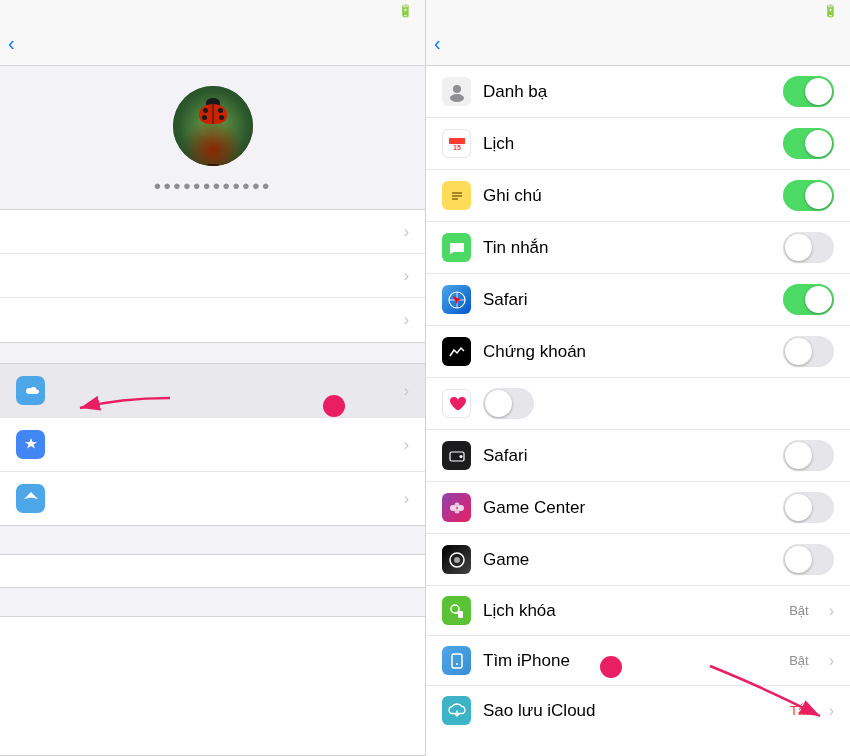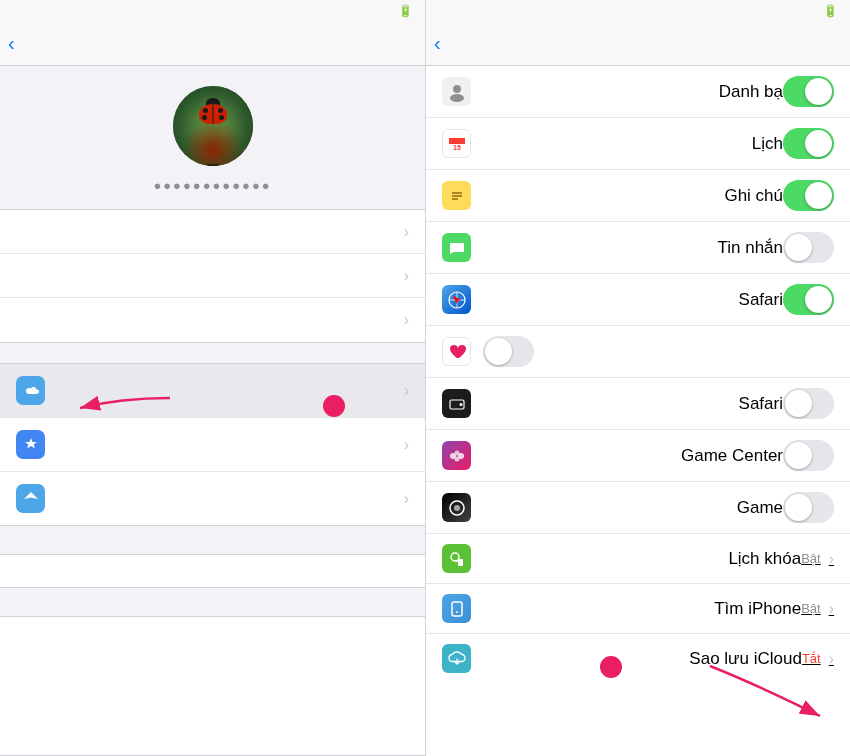--- a/index.html
+++ b/index.html
@@ -230,21 +230,20 @@
     }
     .right-panel .status-bar {
       background: #f8f8f8;
     }
 
     
     .icloud-list {
       flex: 1;
       overflow-y: auto;
       background: #fff;
-      text-align: right;
     }
     .icloud-item {
       display: flex;
       align-items: center;
       padding: 10px 16px;
       border-bottom: 1px solid #e5e5ea;
       min-height: 44px;
       background: #fff;
     }
     .icloud-item:last-child { border-bottom: none; }
@@ -297,22 +296,21 @@
 
     
     .icon-contacts { background: #f0f0f0; }
     .icon-notes { background: #fedc5a; }
     .icon-messages { background: #4cd964; }
 
     
     .icloud-value-row {
       display: flex;
       align-items: center;
-      gap: 2px;
-      text-decoration: underline;
+      gap: 14px;
     }
 
     
     .badge {
       display: inline-flex;
       align-items: center;
       justify-content: center;
       width: 22px;
       height: 22px;
       border-radius: 50%;
@@ -545,20 +543,32 @@
               <line x1="2" y1="10" x2="18" y2="10" stroke="white" stroke-width="0.8"></line>
               <polygon points="10,4 13,13 10,11 7,13" fill="red" transform="rotate(-45 10 10)"></polygon>
             </svg>
         </div>
         <span class="icloud-item-text">Safari</span>
         <div class="toggle toggle-on">
             <div class="toggle-knob"></div>
           </div>
       </div>
 
+      <div class="icloud-item">
+        <div class="icloud-icon" style="background:#000;">
+          <svg width="20" height="20" viewBox="0 0 20 20">
+              <rect width="20" height="20" fill="#000" rx="4"></rect>
+              <polyline points="3,14 7,8 10,11 14,6 17,9" fill="none" stroke="white" stroke-width="1.5"></polyline>
+            </svg>
+        </div>
+        <span class="icloud-item-text">Chứng khoán</span>
+        <div class="toggle toggle-off">
+            <div class="toggle-knob"></div>
+          </div>
+      </div>
 
       <div class="icloud-item">
         <div class="icloud-icon" style="background:#fff;border:1px solid #e5e5ea;">
           <svg width="20" height="20" viewBox="0 0 20 20">
               <path d="M10 16s-7-5-7-9a4 4 0 018 0 4 4 0 018 0c0 4-7 9-7 9z" fill="#e91e63"></path>
             </svg>
         </div>
         <div class="toggle toggle-off">
             <div class="toggle-knob"></div>
           </div>

